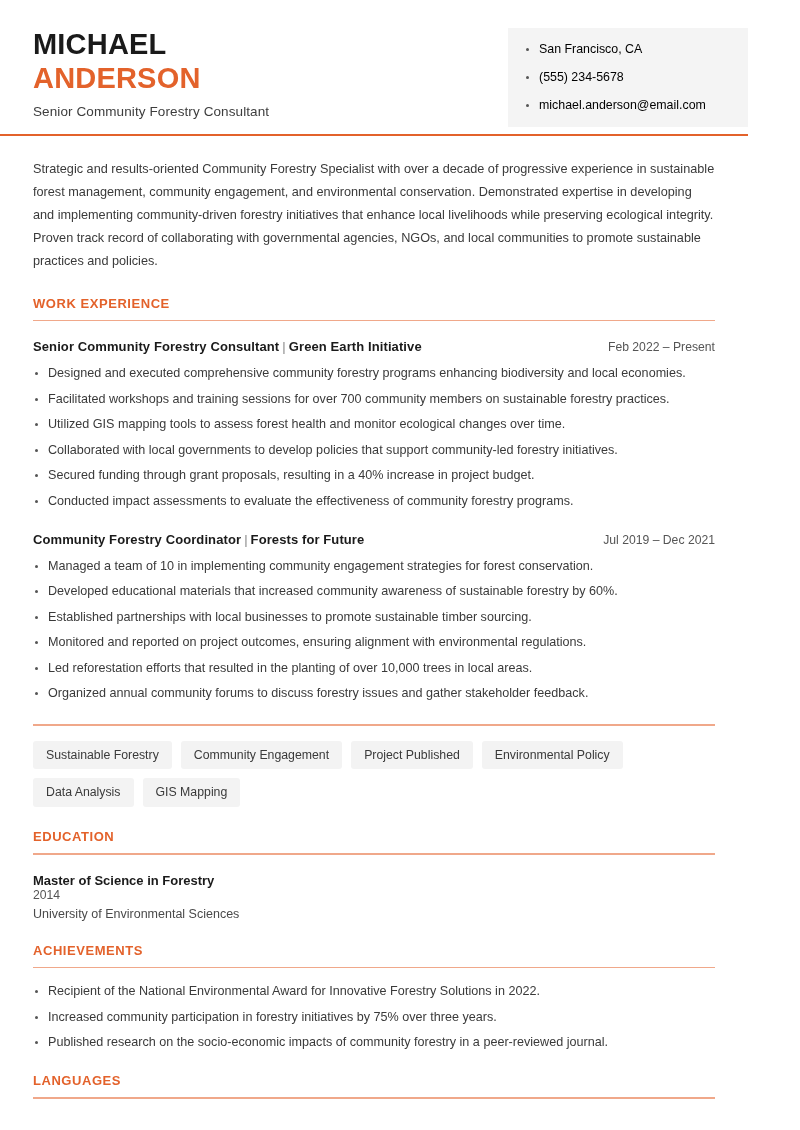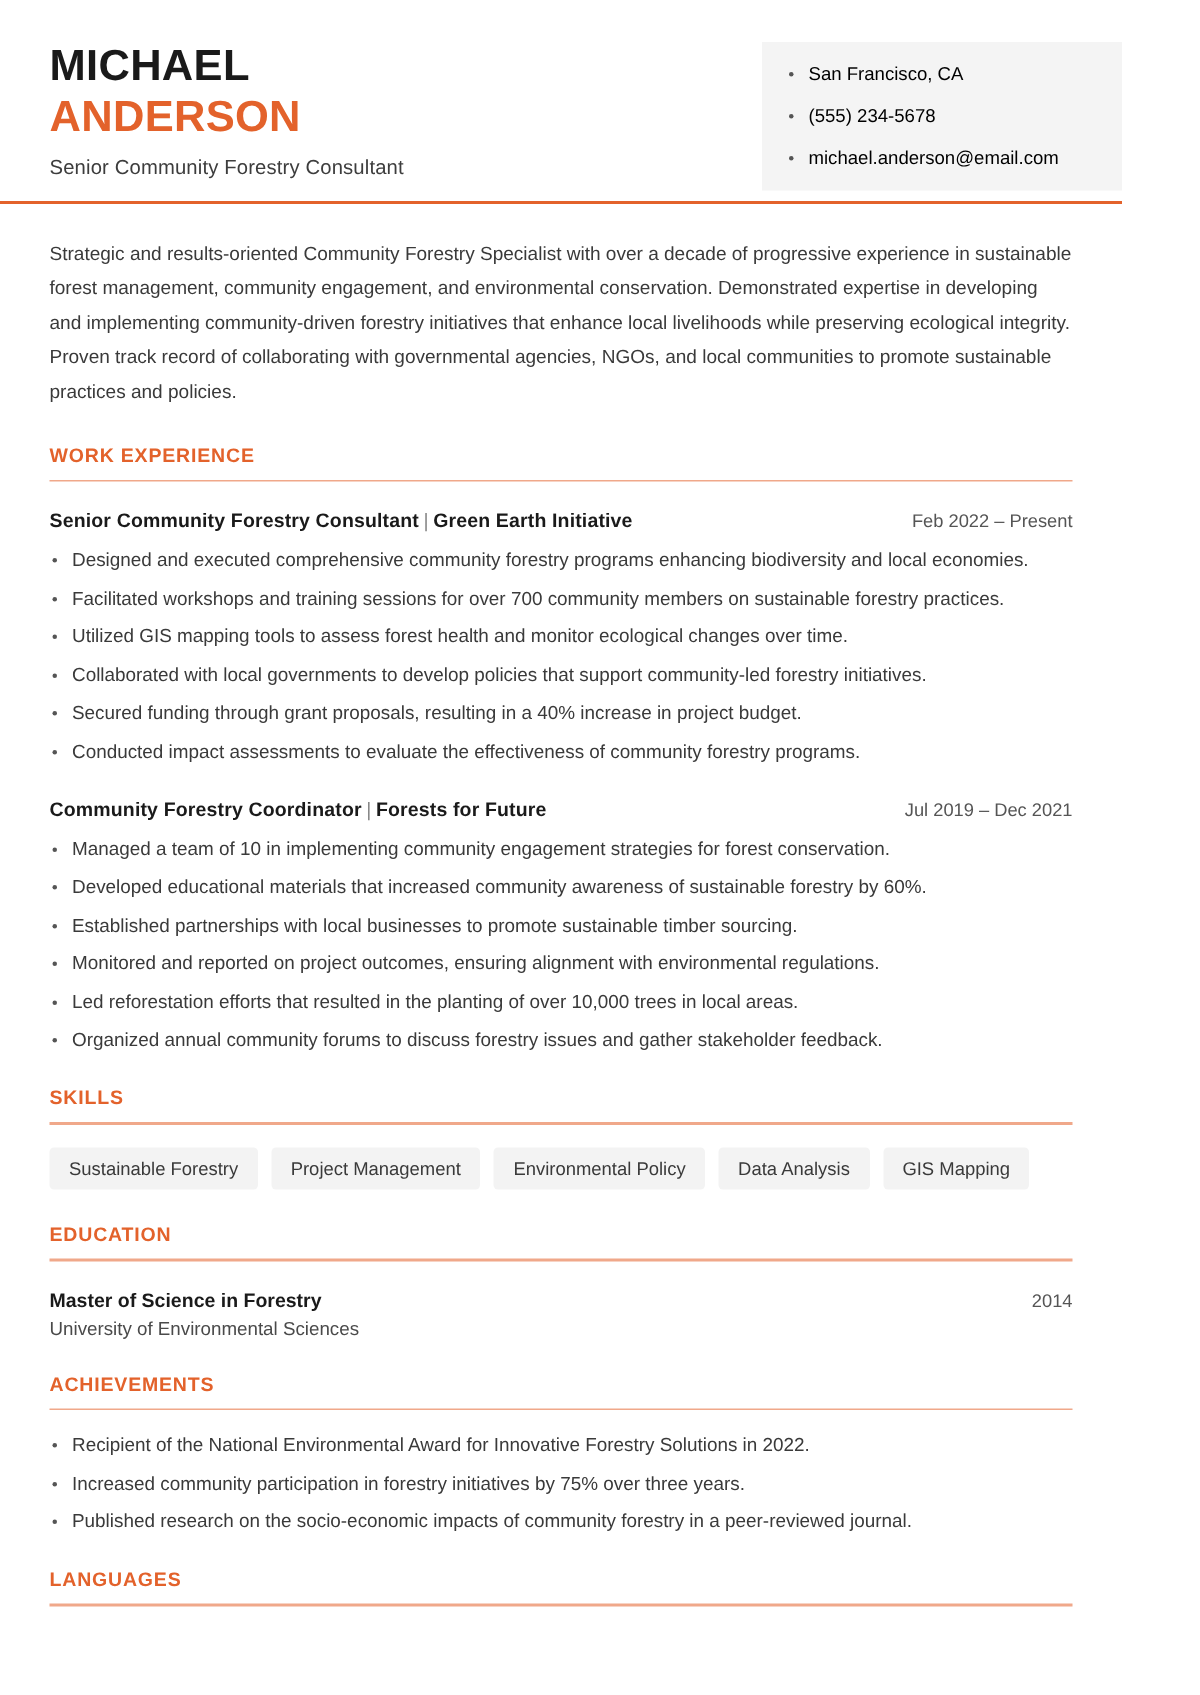--- a/index.html
+++ b/index.html
@@ -208,22 +208,23 @@
     border-radius: 3px;
     line-height: 1.2;
     white-space: nowrap;
   }
 
   
   .edu-entry { margin-top: 18px; }
 
   .edu-head {
     display: flex;
-    align-items: flex-end;
+    align-items: flex-start;
     justify-content: space-between;
+    flex-direction: column;
   }
 
   .edu-degree {
     font-size: 13px;
     font-weight: bold;
     color: #1a1a1a;
   }
 
   .edu-year {
     font-size: 12.2px;
@@ -308,25 +309,25 @@
           <li>Developed educational materials that increased community awareness of sustainable forestry by 60%.</li>
           <li>Established partnerships with local businesses to promote sustainable timber sourcing.</li>
           <li>Monitored and reported on project outcomes, ensuring alignment with environmental regulations.</li>
           <li>Led reforestation efforts that resulted in the planting of over 10,000 trees in local areas.</li>
           <li>Organized annual community forums to discuss forestry issues and gather stakeholder feedback.</li>
         </ul>
       </div>
     </div>
 
     <div class="section">
-      <div class="section-title">SKILLS</div>
       <div class="section-rule"></div>
       <div class="chips">
         <span class="chip">Sustainable Forestry</span>
-        <span class="chip">Project Management</span>
+        <span class="chip">Community Engagement</span>
+        <span class="chip">Project Published</span>
         <span class="chip">Environmental Policy</span>
         <span class="chip">Data Analysis</span>
         <span class="chip">GIS Mapping</span>
       </div>
     </div>
 
     <div class="section">
       <div class="section-title">EDUCATION</div>
       <div class="section-rule"></div>
       <div class="edu-entry">

